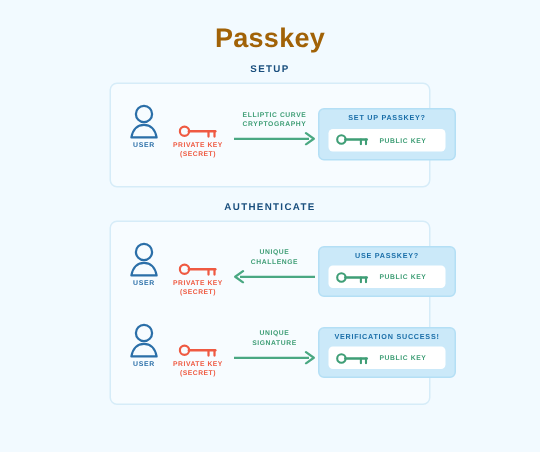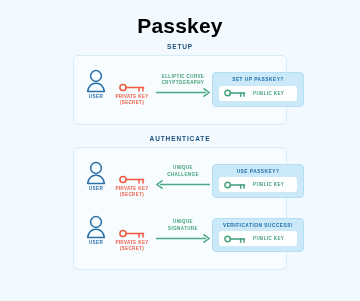--- a/index.html
+++ b/index.html
@@ -18,23 +18,23 @@
   .page {
     width: 360px;
     height: 301px;
     position: relative;
     box-sizing: border-box;
   }
 
   
   .title {
     text-align: center;
-    font-size: 21px;
-    font-weight: bold;
-    color: #000000;
+    font-size: 18px;
+    font-weight: bold;
+    color: #a16207;
     letter-spacing: 0.2px;
     padding-top: 17px;
     line-height: 17px;
   }
 
   .section-header {
     text-align: center;
     font-size: 6.5px;
     font-weight: bold;
     color: #1a4f7e;

